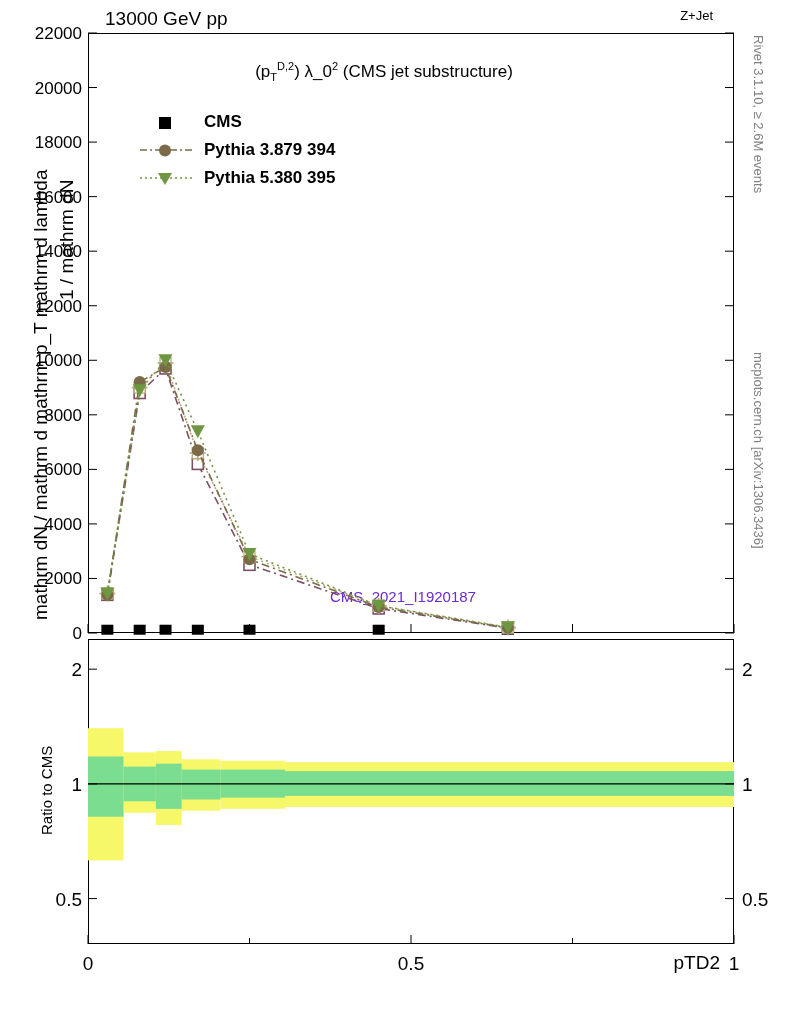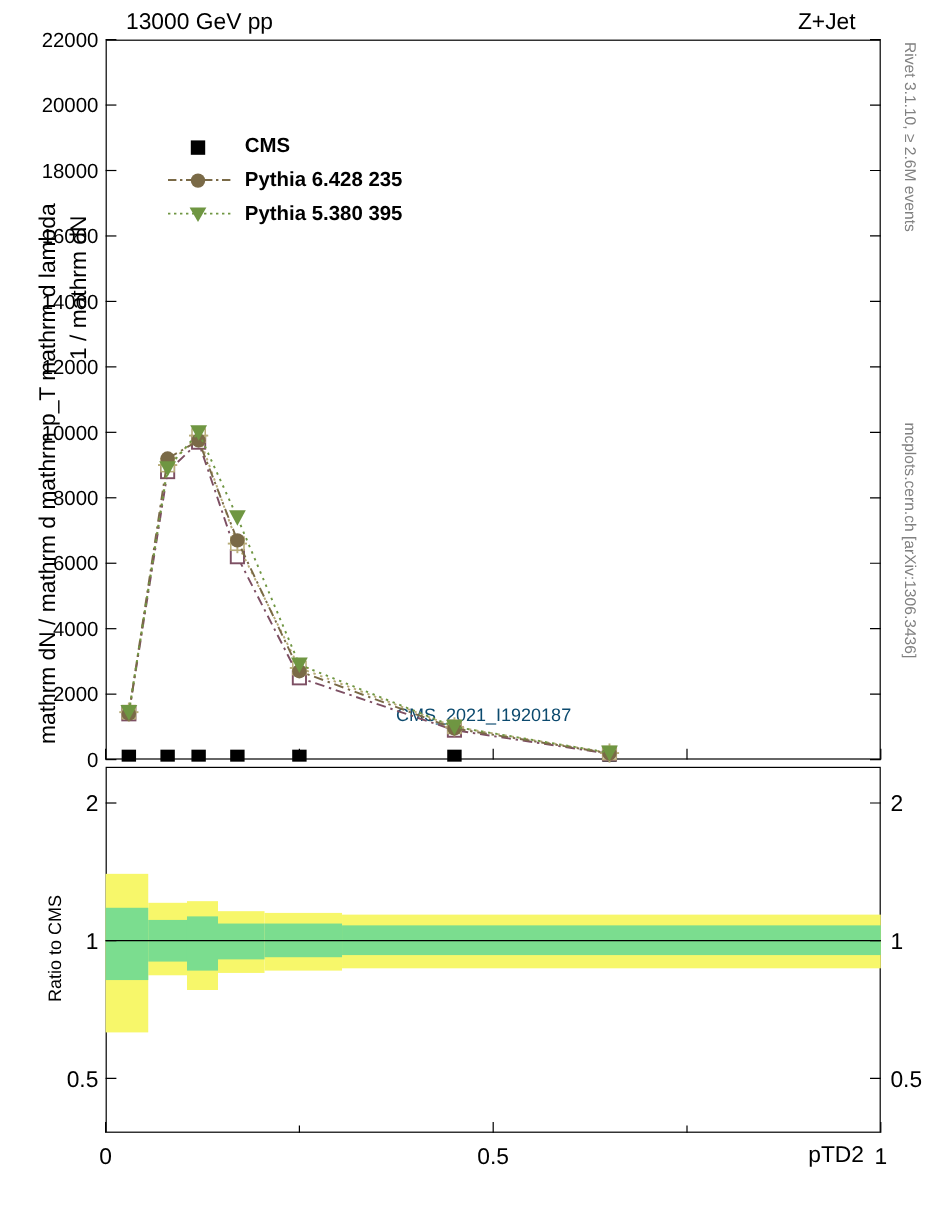--- a/index.html
+++ b/index.html
@@ -3,21 +3,21 @@
 <meta charset="utf-8">
 <style>
   html,body{margin:0;padding:0;background:#ffffff;}
   body{width:786px;height:1024px;font-family:"Liberation Sans", sans-serif;color:#000;}
   #root{position:relative;width:768px;height:1024px;overflow:hidden;}
 
   .txt{position:absolute;white-space:nowrap;}
 
   
   .hdr-left{left:105px;top:8px;font-size:19px;}
-  .hdr-right{right:55px;top:8px;font-size:19px;}
+  .hdr-right{right:55px;top:8px;font-size:13px;}
 
   
   .frame{position:absolute;border:1px solid #000;box-sizing:border-box;background:#fff;}
   #mainframe{left:88px;top:33px;width:646px;height:600px;}
   #ratioframe{left:88px;top:639px;width:646px;height:305px;}
 
   
   .rot{position:absolute;transform-origin:0 0;white-space:nowrap;}
 
   .ylab-main{font-size:19px;}
@@ -26,59 +26,62 @@
   
   #legend{position:absolute;left:140px;top:108px;font-size:17px;}
   .leg-row{height:28px;display:flex;align-items:center;font-weight:bold;}
   .leg-mark{width:54px;height:28px;position:relative;margin-right:10px;}
   .leg-label{}
 
   
   #plot-title{left:50%;top:60px;transform:translateX(-50%);font-size:17px;}
 
   
-  #watermark{left:330px;top:588px;font-size:15px;color:#0c4a6e;}
+  #watermark{left:330px;top:588px;font-size:15px;color:#6d28d9;}
   .xlab{position:absolute;font-size:19px;}
 
   svg{position:absolute;left:0;top:0;overflow:visible;}
 
   .ratio-ylab{font-size:15px;}
 </style>
 </head>
 <body>
 
 <div id="root">
 
   <div class="txt hdr-left">13000 GeV pp</div>
   <div class="txt hdr-right">Z+Jet</div>
 
   <div class="frame" id="mainframe"></div>
 
   <div class="frame" id="ratioframe"></div>
 
+  <div class="txt" id="plot-title">
+    (p<sub style="font-size:11px">T</sub><sup style="font-size:11px">D,2</sup>) λ_0<sup style="font-size:11px">2</sup> (CMS jet substructure)
+  </div>
 
   <div class="txt" id="watermark">CMS_2021_I1920187</div>
 
   <div id="legend">
     <div class="leg-row">
       <span class="leg-mark">
         <svg width="54" height="28">
             <rect x="19" y="9" width="12" height="12" fill="#000000"></rect>
           </svg>
       </span>
       <span class="leg-label">CMS</span>
     </div>
     <div class="leg-row">
       <span class="leg-mark">
         <svg width="54" height="28">
           <line x1="0" y1="14" x2="54" y2="14" stroke="#7a6a47" stroke-width="1.6" stroke-dasharray="7,3,2,3"></line>
           <circle cx="25" cy="14.5" r="6" fill="#7a6a47"></circle>
         </svg>
       </span>
-      <span class="leg-label">Pythia 6.428 235</span>
+      <span class="leg-label">Pythia 3.879 394</span>
     </div>
     <div class="leg-row">
       <span class="leg-mark">
         <svg width="54" height="28">
           <line x1="0" y1="14" x2="54" y2="14" stroke="#6f9642" stroke-width="1.6" stroke-dasharray="2,3"></line>
           <polygon points="18,9 32,9 25,21" fill="#6f9642"></polygon>
         </svg>
       </span>
       <span class="leg-label">Pythia 5.380 395</span>
     </div>

